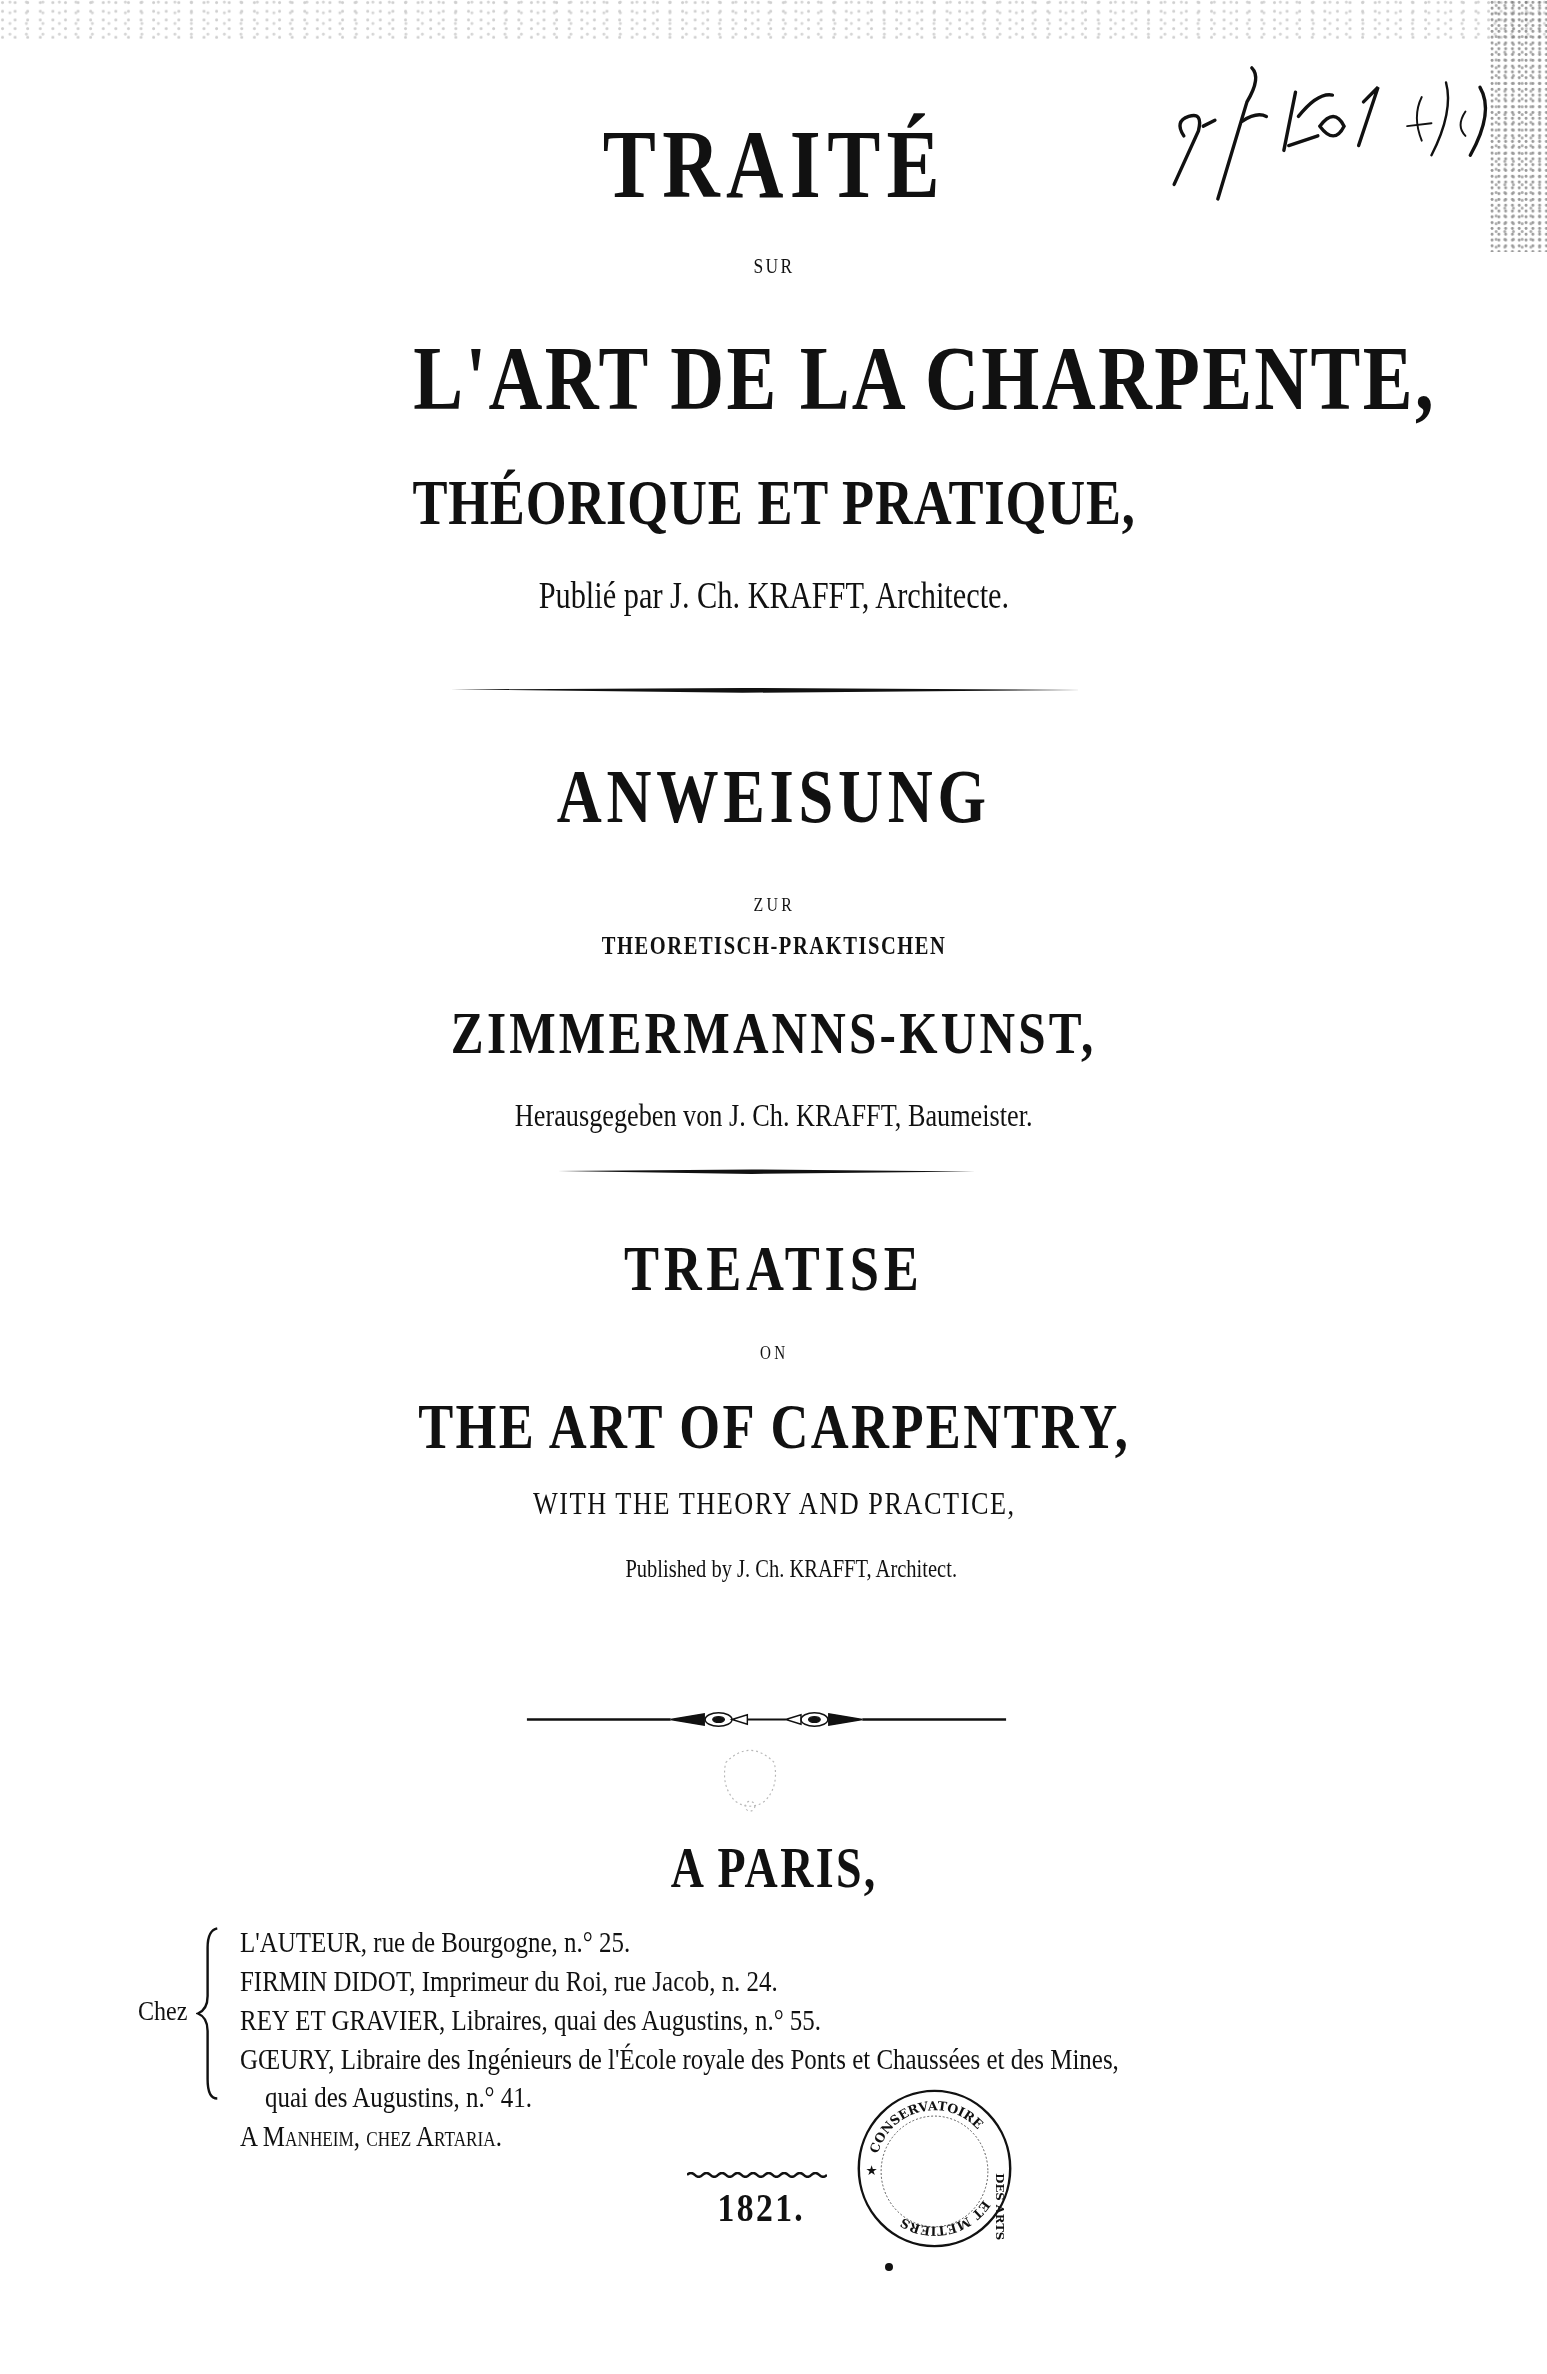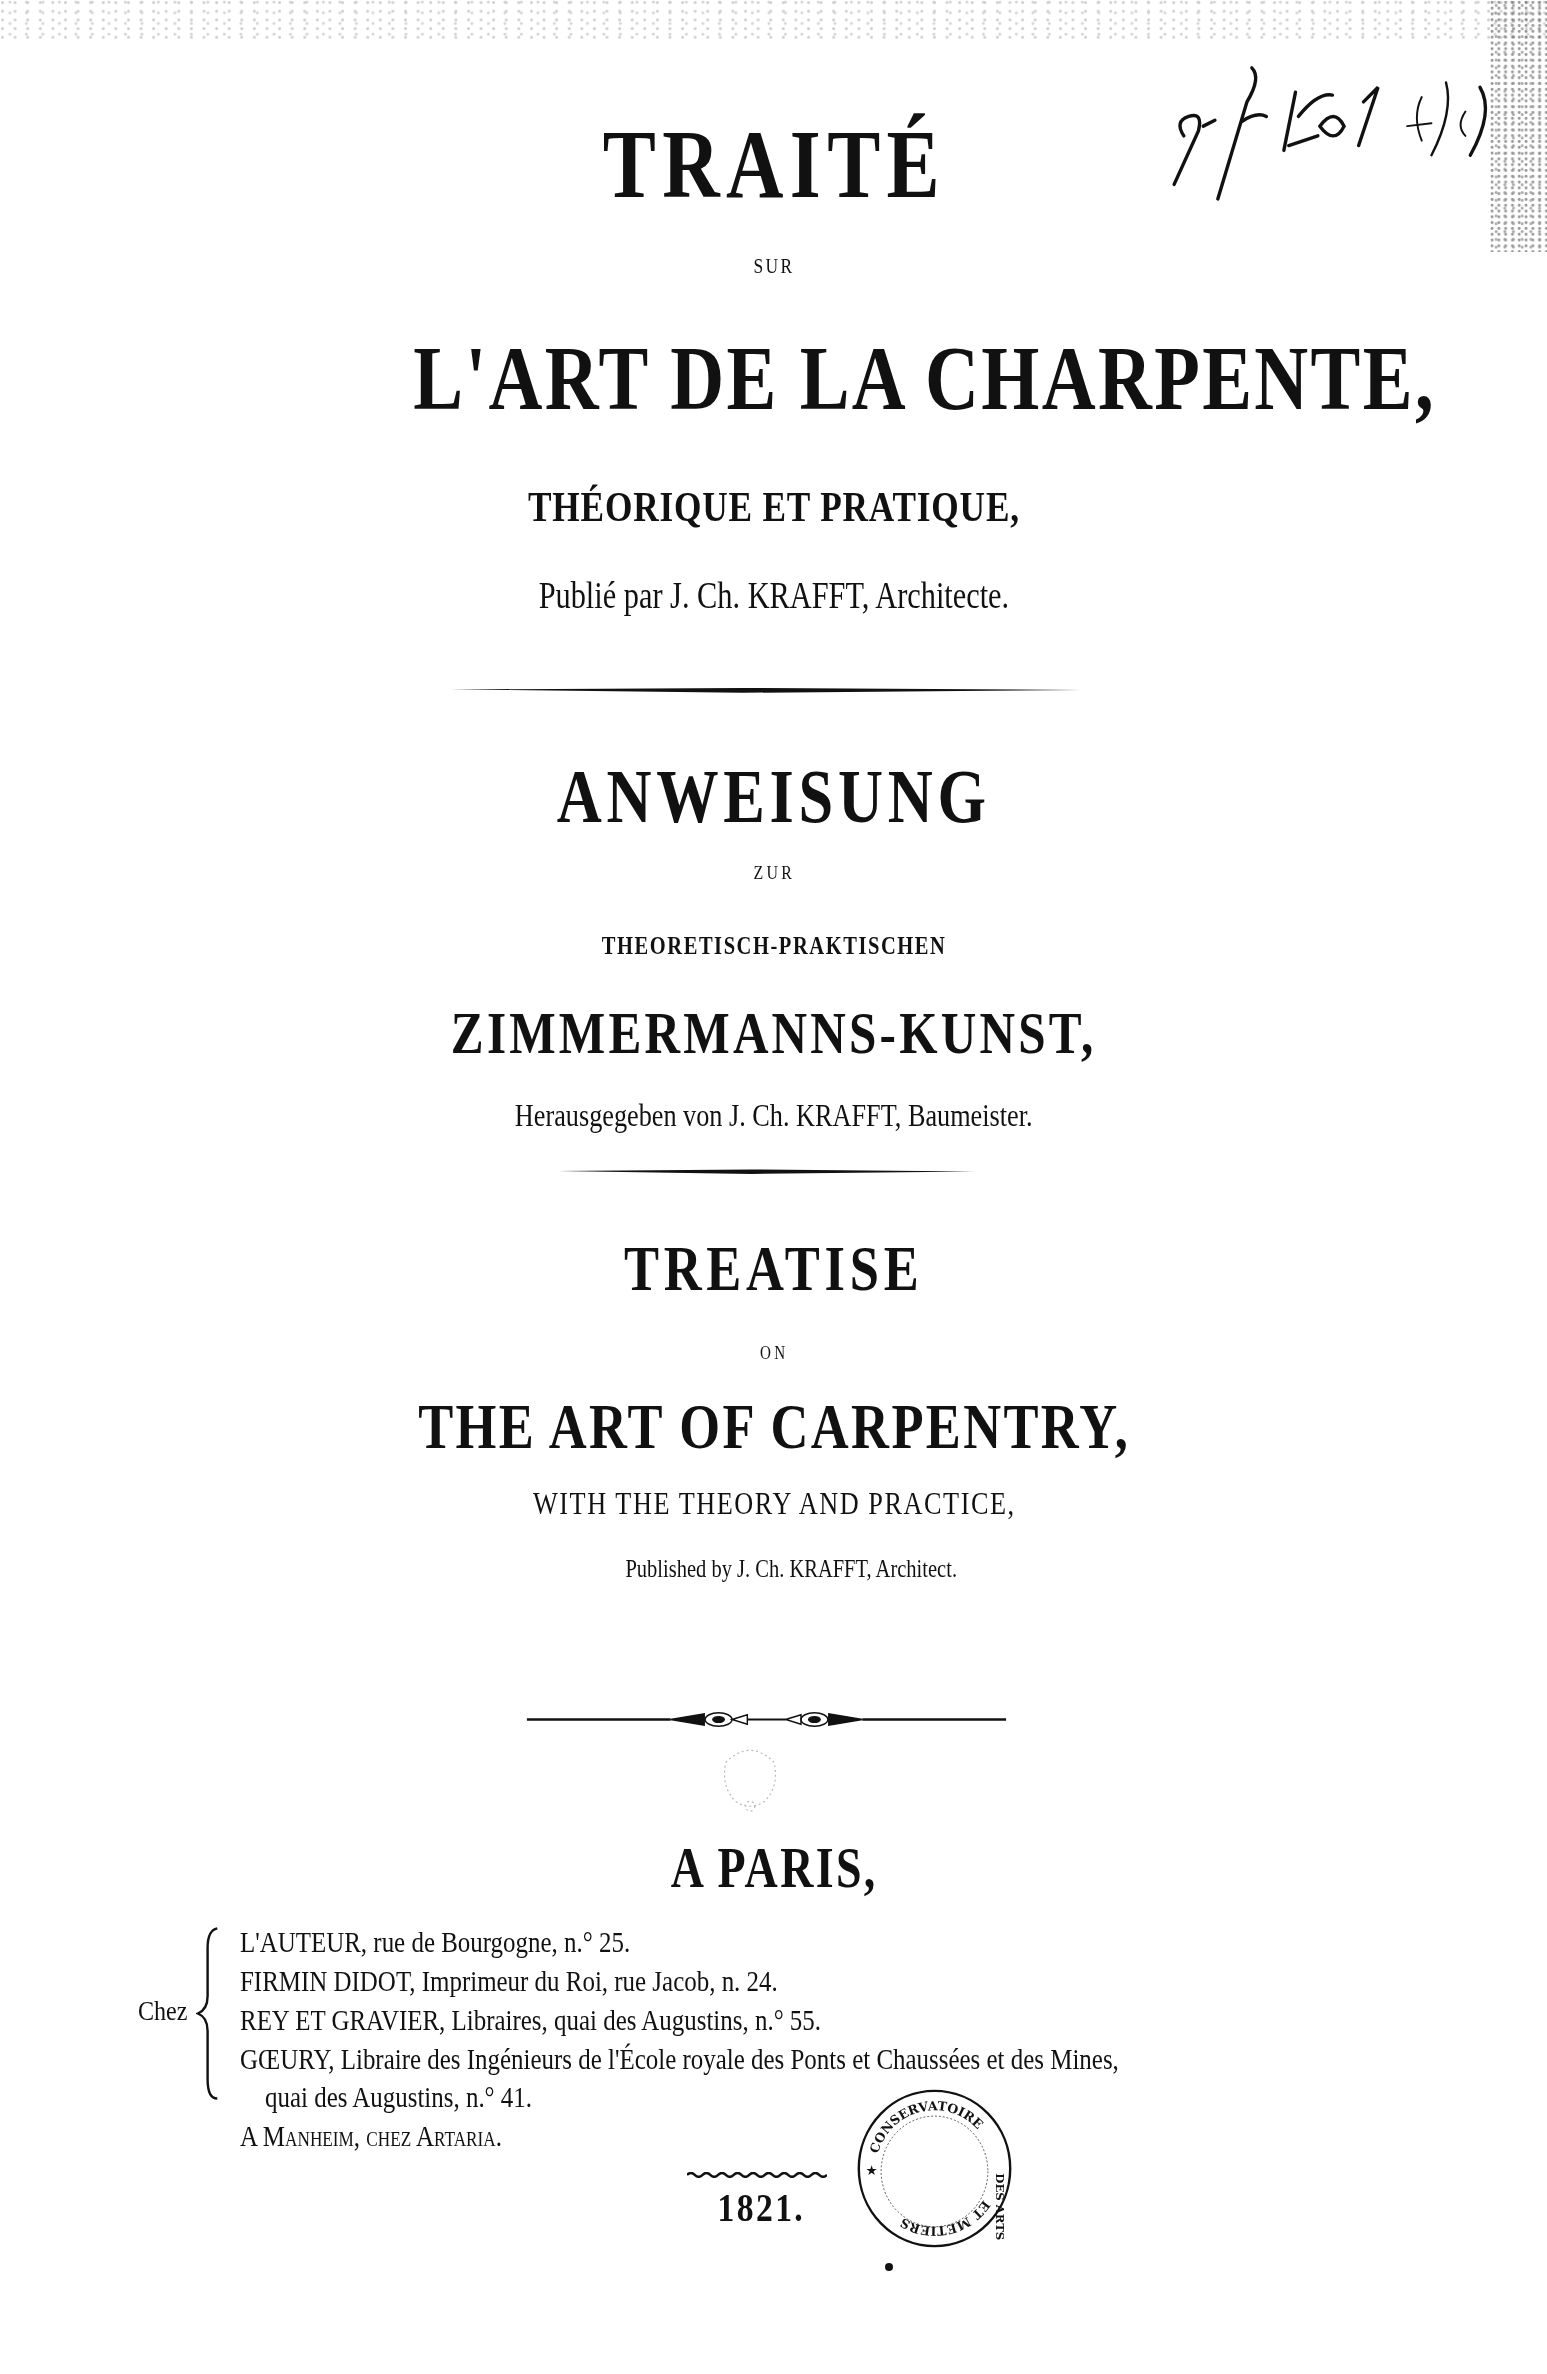--- a/index.html
+++ b/index.html
@@ -23,25 +23,25 @@
     background-size: 6.8px 5.8px, 8.7px 7.8px;
     opacity:0.55;
   }
   .center { position:absolute; left:0; width:1548px; text-align:center; white-space:nowrap; }
   .cond { display:inline-block; transform:scaleX(0.82); transform-origin:center; }
   .b { font-weight:bold; }
 
   #title-fr { top:109px; font-size:97px; letter-spacing:7.8px; }
   #sur { top:254px; font-size:21.3px; letter-spacing:2.9px; }
   #art-fr { top:326px; font-size:91px; letter-spacing:2.9px;text-align:right; }
-  #theo-fr { top:482px; font-size:43px; letter-spacing:1px; }
+  #theo-fr { top:466px; font-size:64px; letter-spacing:1px; }
   #pub-fr { top:574px; font-size:37px; }
   #rule1 { position:absolute; left:451px; top:687px; width:631px; height:5.8px; }
   #title-de { top:753px; font-size:76px; letter-spacing:5.8px; }
-  #zur { top:862px; font-size:19.4px; letter-spacing:3.9px; }
+  #zur { top:894px; font-size:19.4px; letter-spacing:3.9px; }
   #theo-de { top:932px; font-size:25px; letter-spacing:1.9px;font-weight:bold; }
   #zim { top:999px; font-size:60px; letter-spacing:3.9px; }
   #hg-de { top:1097px; font-size:32px; }
   #rule2 { position:absolute; left:558px; top:1169px; width:417px; height:4.9px; }
   #title-en { top:1232px; font-size:64px; letter-spacing:5.8px; }
   #on { top:1343px; font-size:18.4px; letter-spacing:3.9px; }
   #art-en { top:1390px; font-size:64px; letter-spacing:2.9px; }
   #with { top:1485px; font-size:32px; letter-spacing:1.9px; }
   #pub-en { top:1555px; font-size:25px;margin-left:17px; }
   #ornament { position:absolute; left:524px; top:1708px; width:485px; height:23px; }

